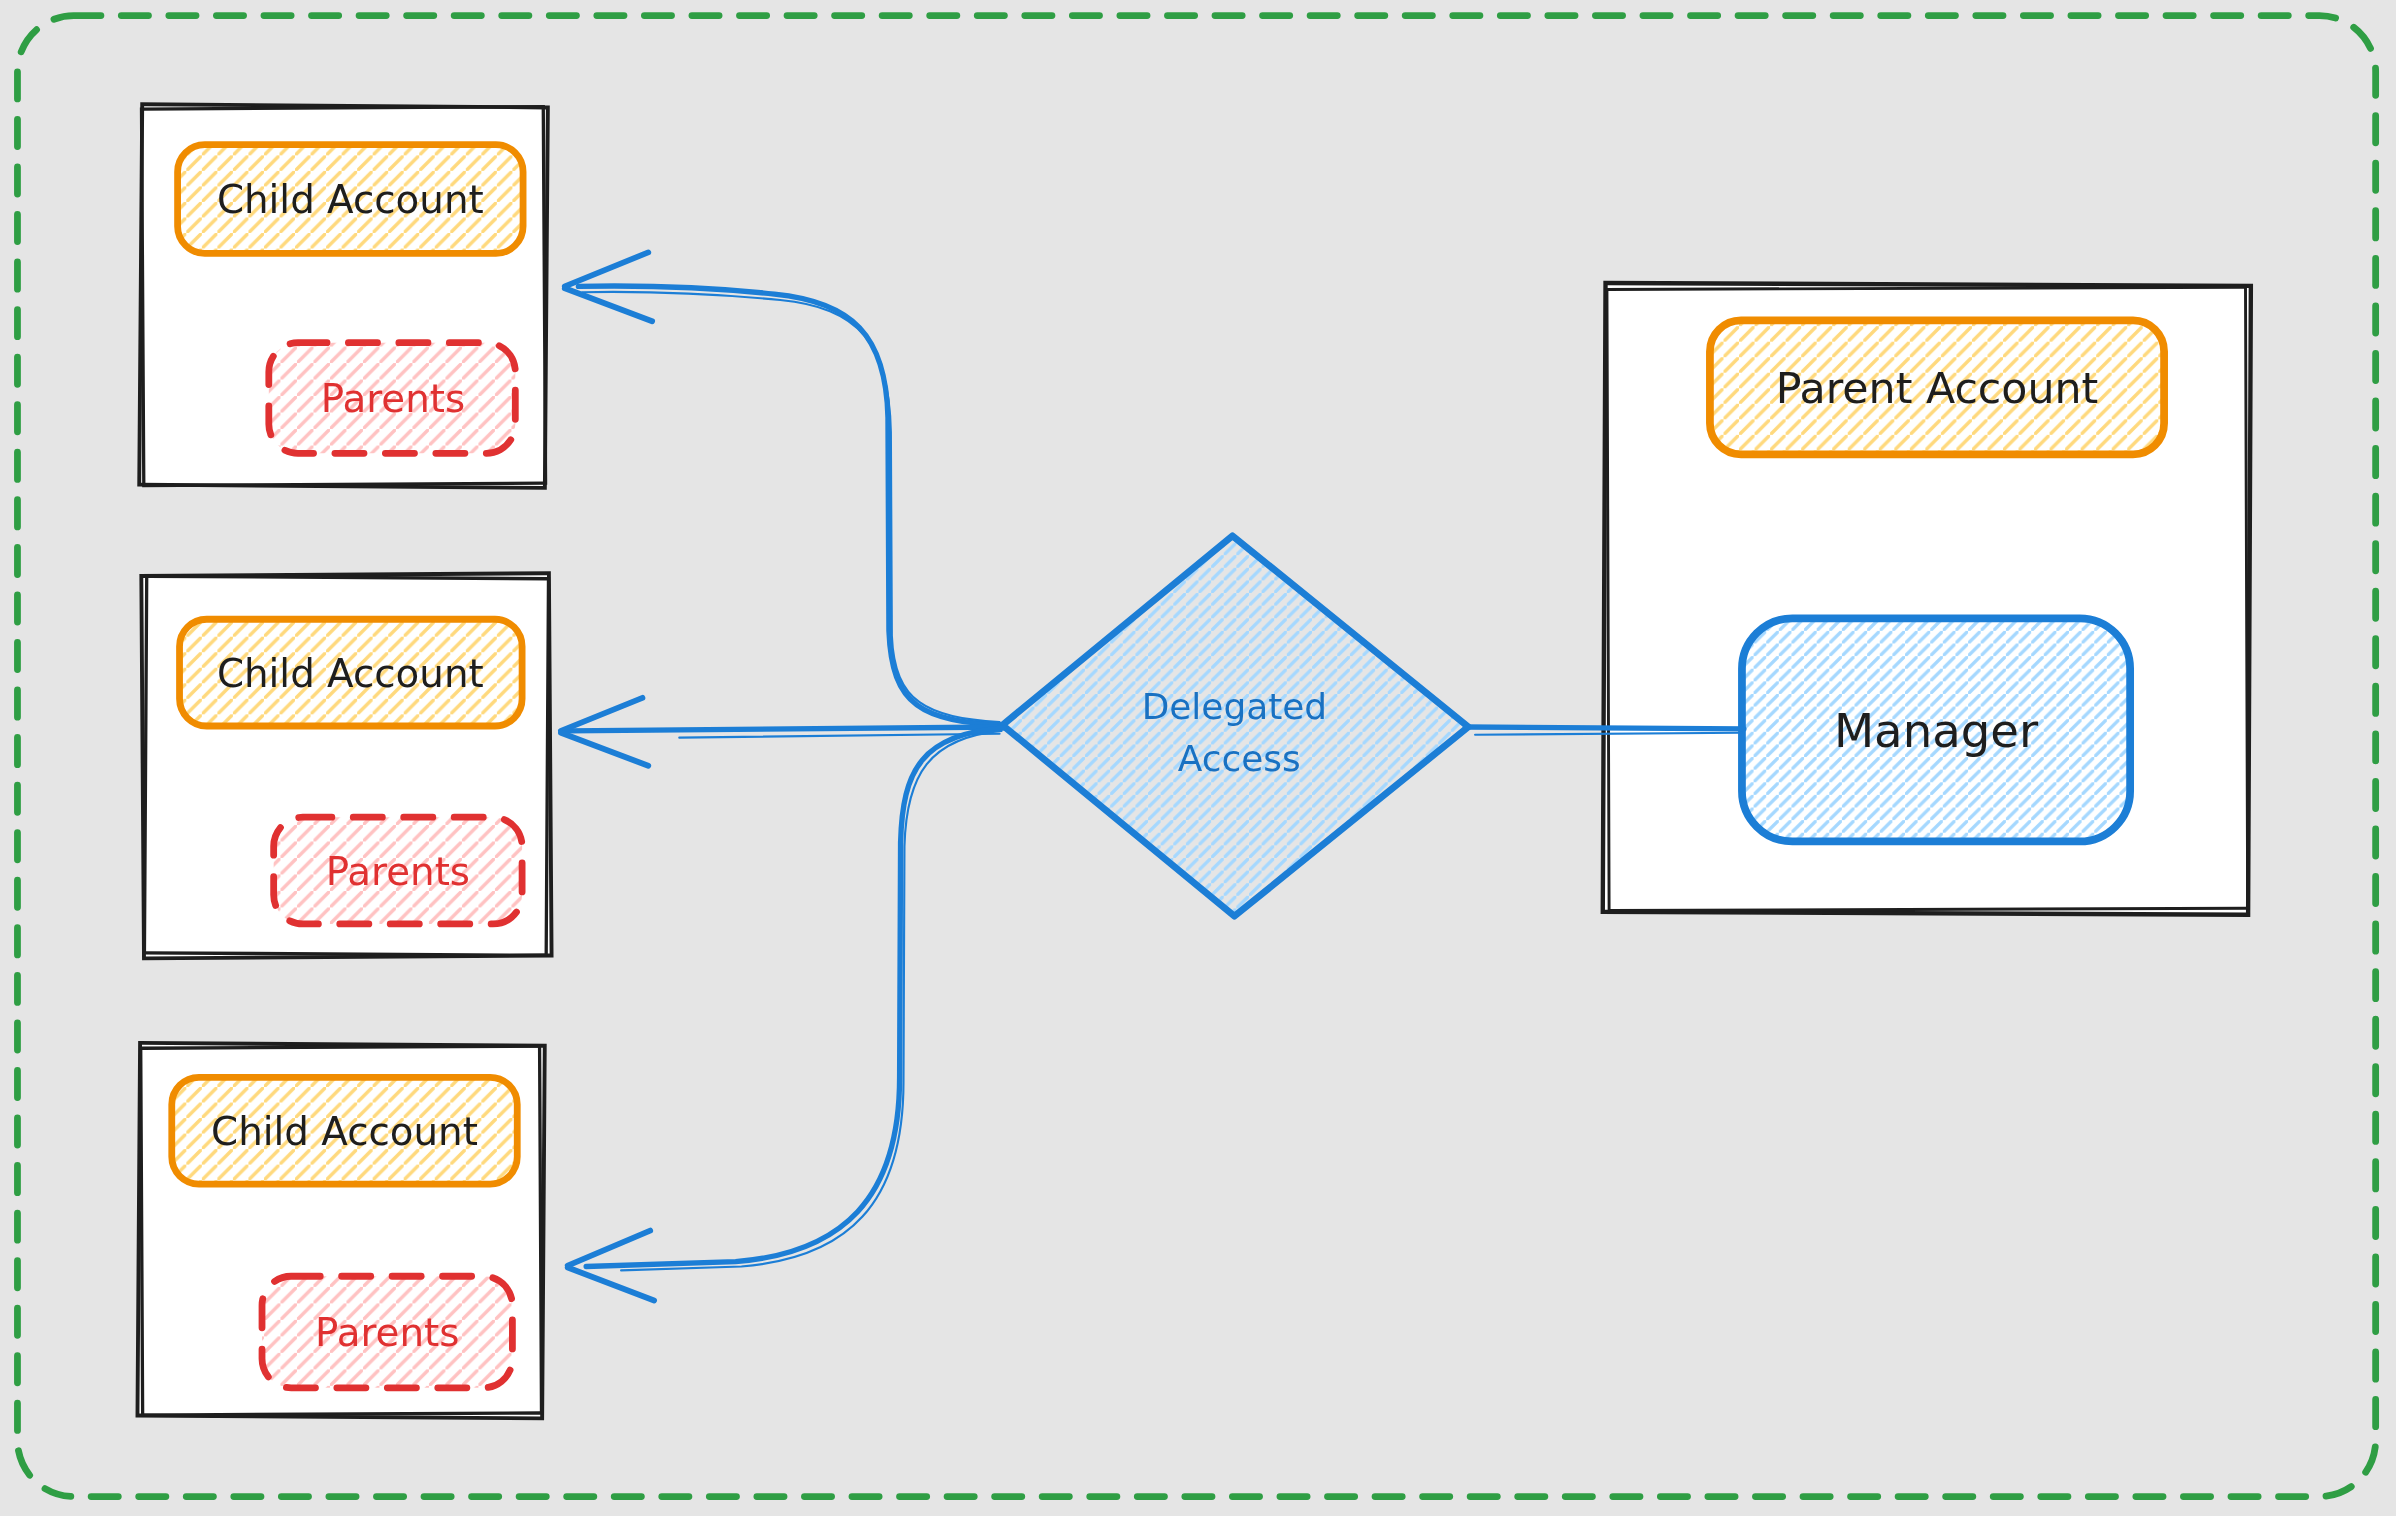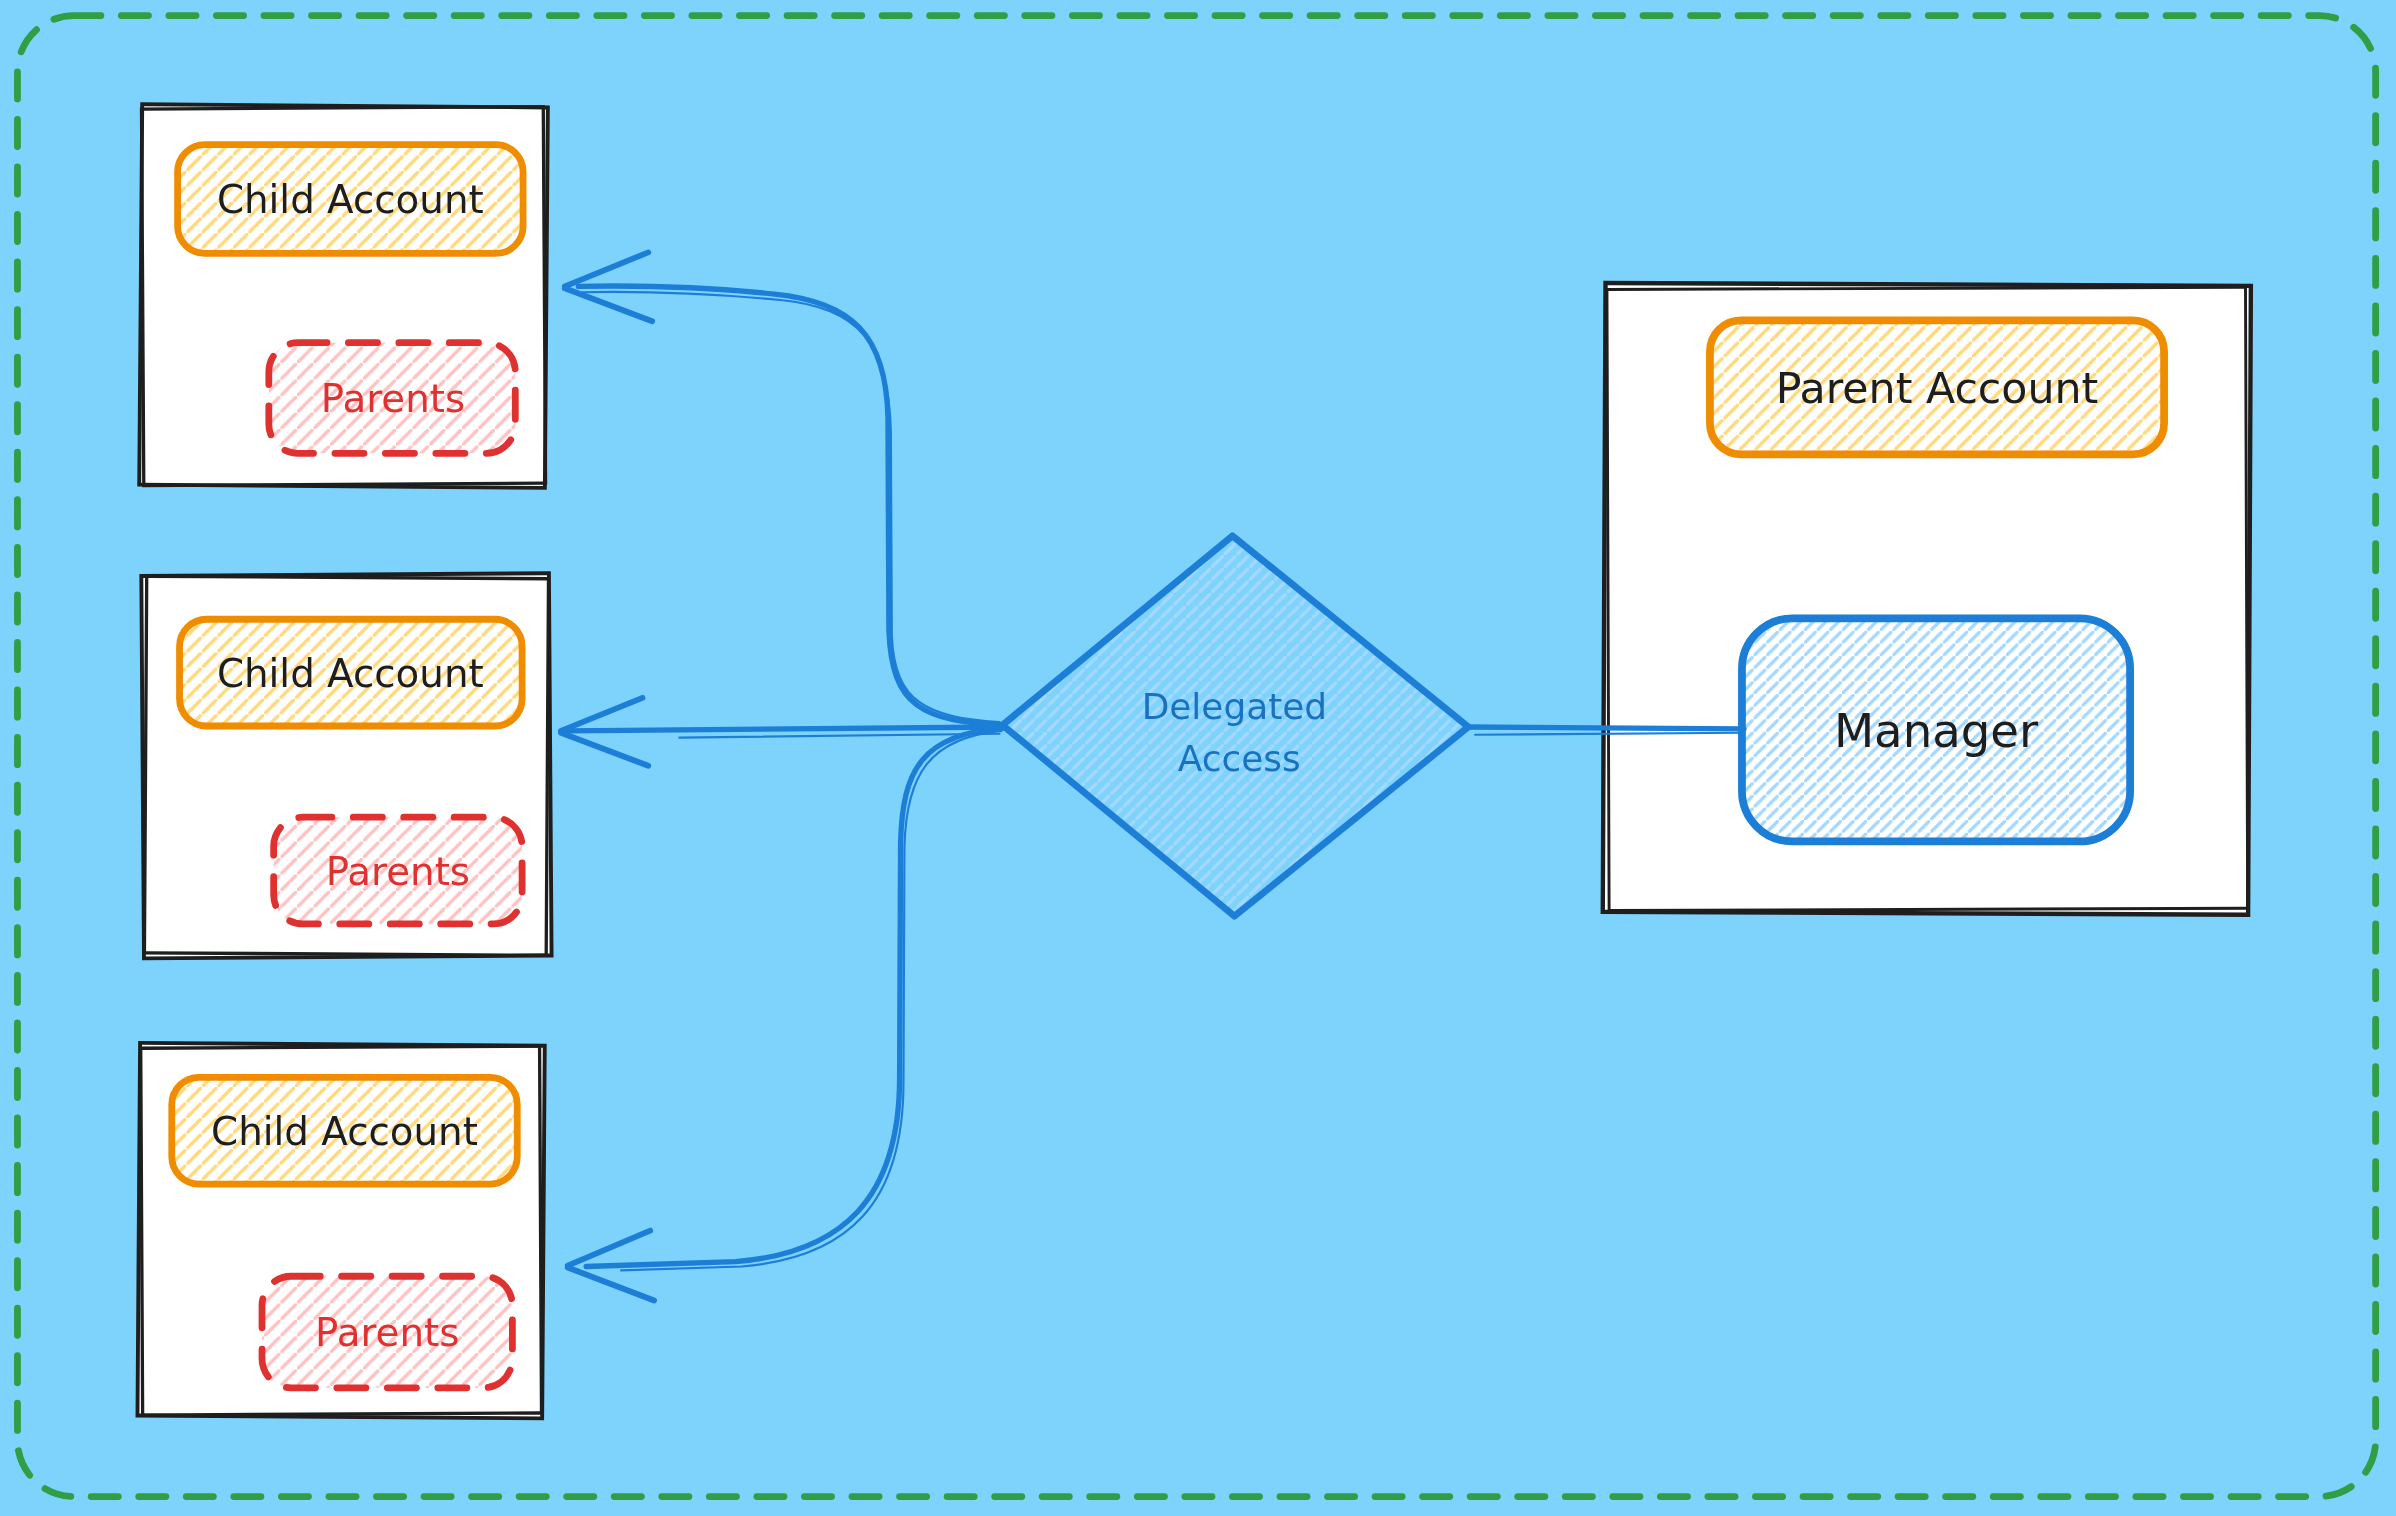--- a/index.html
+++ b/index.html
@@ -1,16 +1,16 @@
 <!DOCTYPE html>
 <html><head>
 <meta charset="utf-8">
 <style>
   html,body{margin:0;padding:0;background:#ffffff;}
-  .stage{position:relative;width:2397px;height:1517px;background:#7dd3fc;overflow:hidden;
+  .stage{position:relative;width:2397px;height:1517px;background:#e5e5e5;overflow:hidden;
          font-family:"DejaVu Sans", sans-serif;}
   svg{display:block;}
   text{font-family:"DejaVu Sans", sans-serif;}
   .hand-lg{font-size:40px;}
   .hand-xl{font-size:44px;}
   .hand-mgr{font-size:48px;}
   .hand-dia{font-size:37px;font-weight:500;}
 </style>
 </head>
 <body>

